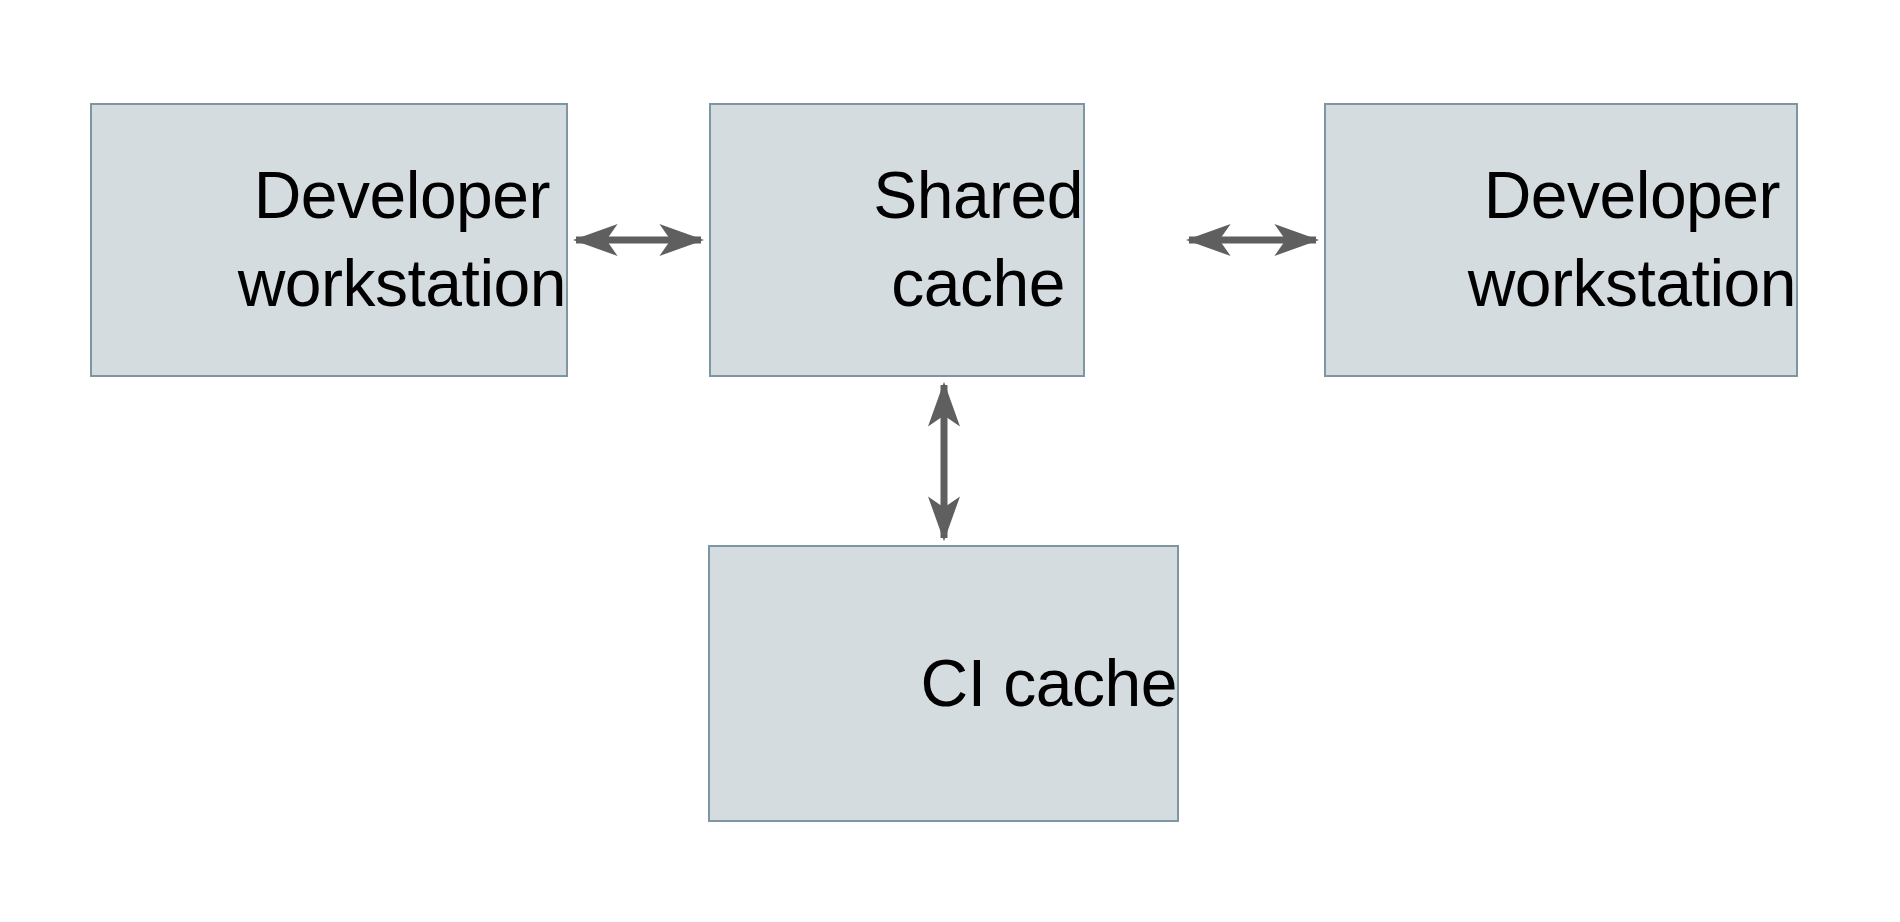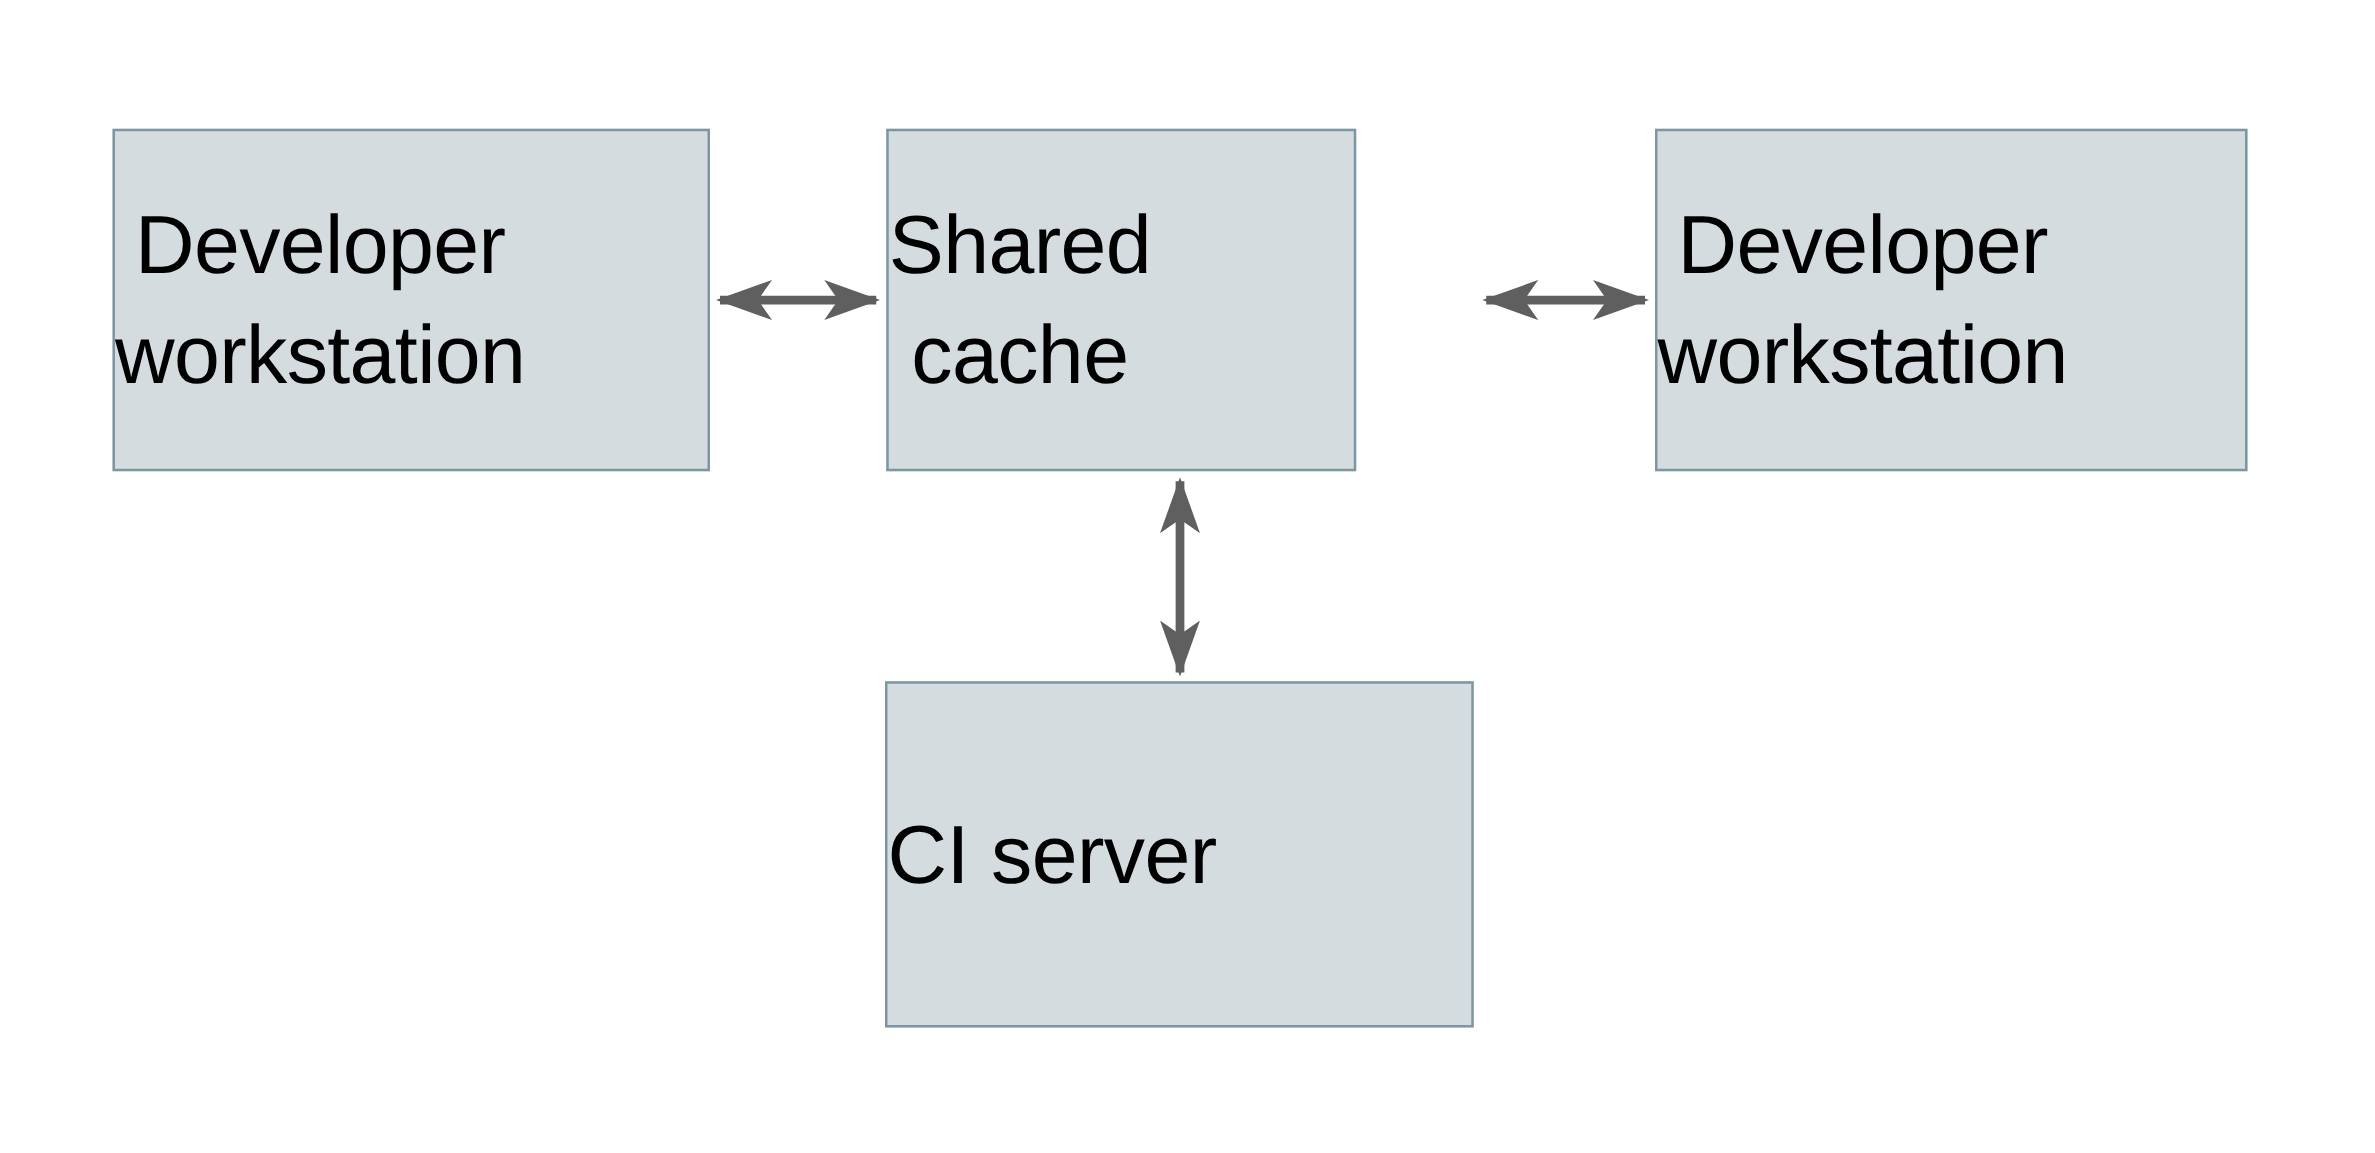--- a/index.html
+++ b/index.html
@@ -23,21 +23,21 @@
     height: 922px;
     pointer-events: none;
   }
   .node {
     position: absolute;
     box-sizing: border-box;
     background: var(--node-fill, #d5dce0);
     border: 2px solid var(--node-border, #7e96a3);
     display: flex;
     align-items: center;
-    justify-content: flex-start;
+    justify-content: flex-end;
   }
   .node-label {
     white-space: pre-line;
     text-align: center;
     color: var(--text, #000000);
     font-size: 66px;
     line-height: 1.33;
     letter-spacing: -0.5px;
   }
   .node-dev-left   { left: 90px;   top: 103px; width: 478px; height: 274px; }
@@ -70,16 +70,16 @@
     <span class="node-label">Shared
 cache</span>
   </div>
 
   <div class="node node-dev-right">
     <span class="node-label">Developer
 workstation</span>
   </div>
 
   <div class="node node-ci">
-    <span class="node-label">CI server</span>
+    <span class="node-label">CI cache</span>
   </div>
 
 </div>
 
 </body></html>

